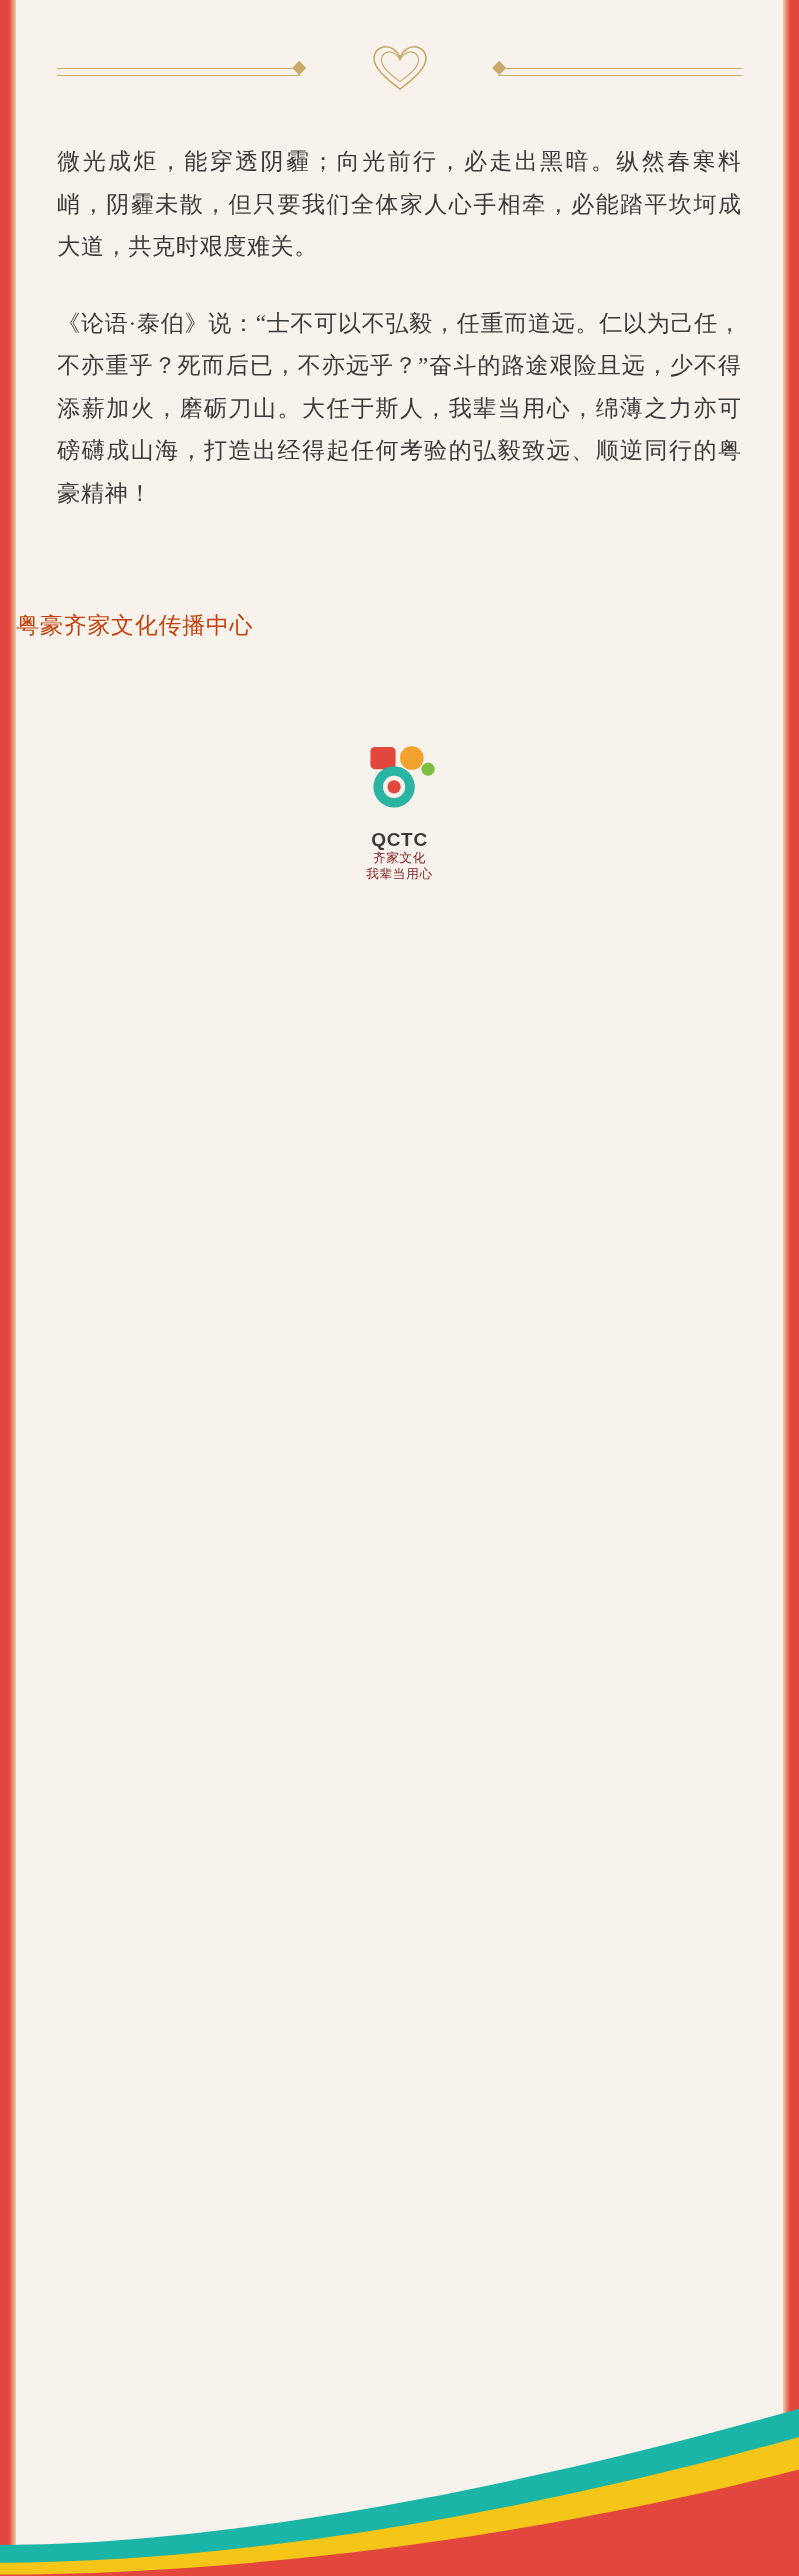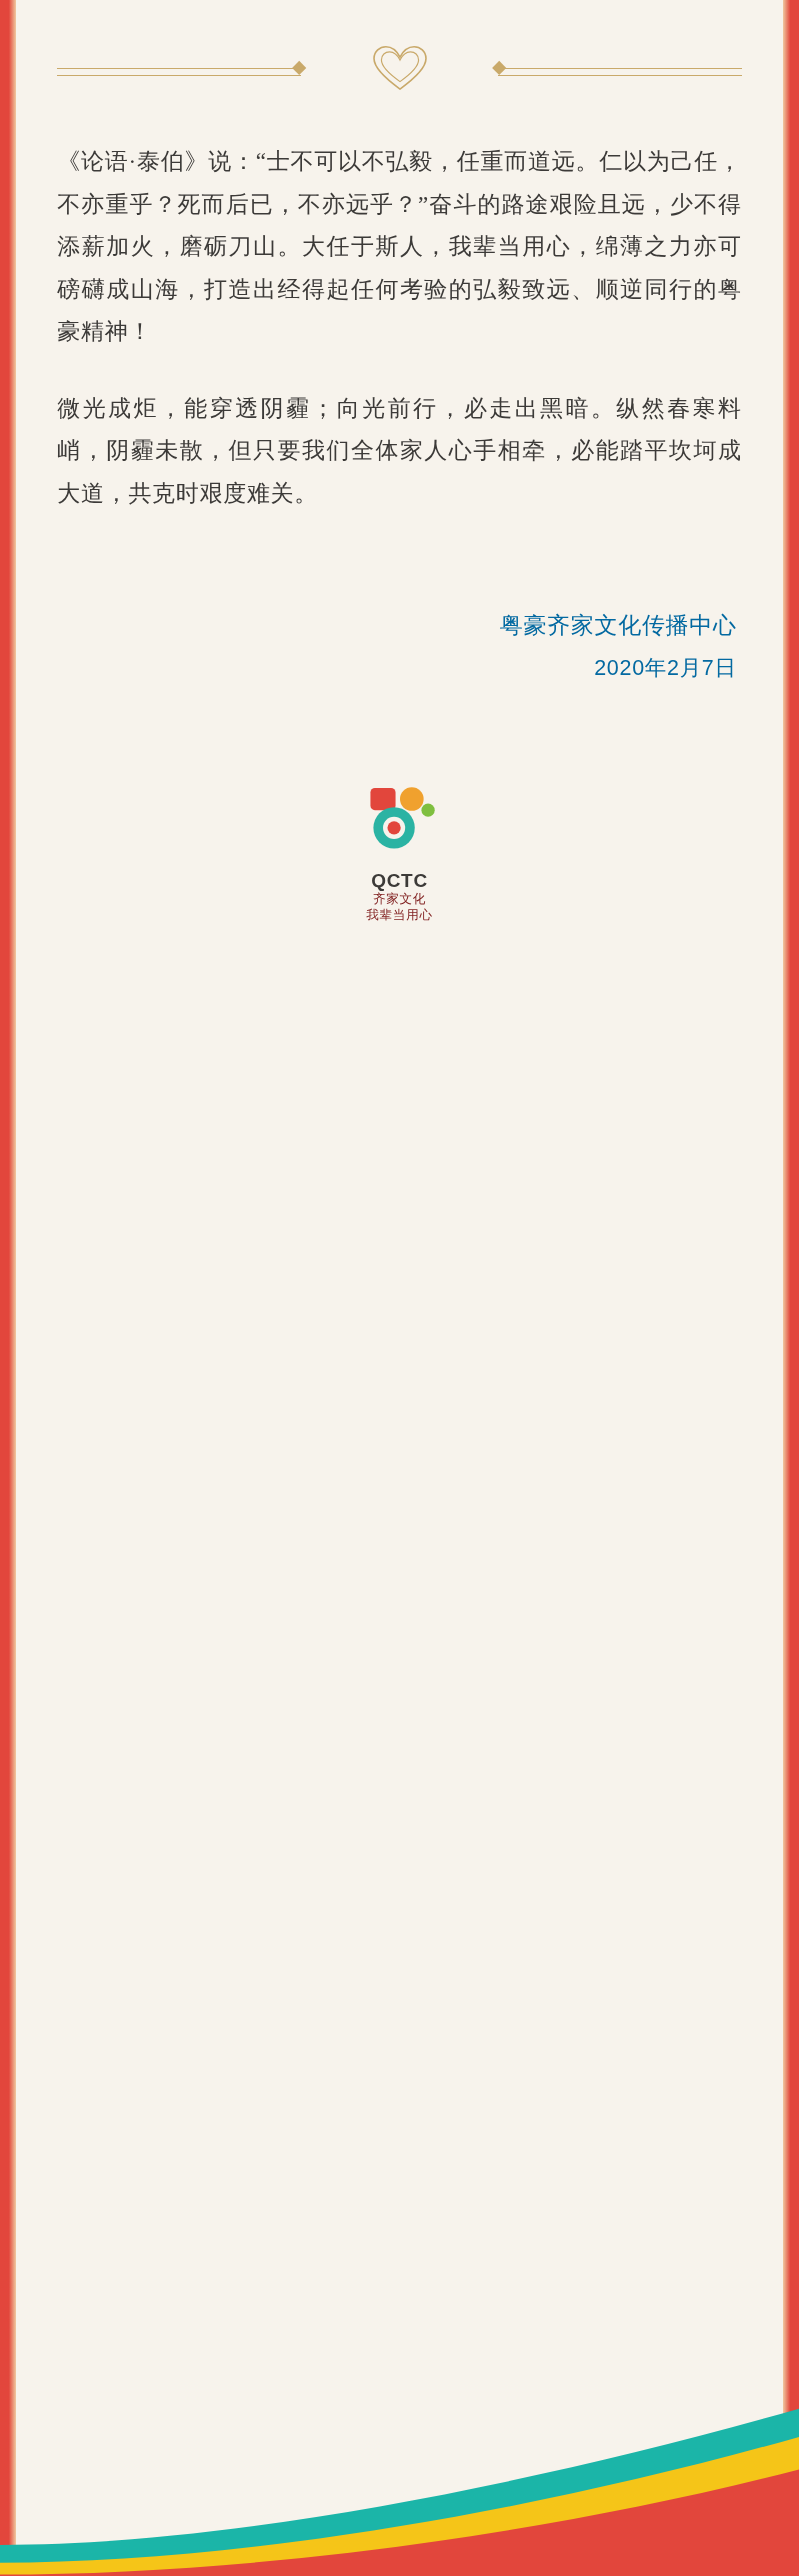--- a/index.html
+++ b/index.html
@@ -87,24 +87,24 @@
   }
   .para {
     margin: 0 0 34px 0;
     text-indent: 0;
   }
   .para:last-child { margin-bottom: 0; }
 
   
   .signature {
     margin: 89px 46px 0 0;
-    text-align: right;
+    text-align: left;
     font-size: 23px;
     line-height: 1.9;
-    color: #0369a1;
+    color: #c2410c;
     letter-spacing: 0.7px;
   }
   .sign-date {
     font-family: "Liberation Sans", sans-serif;
     font-size: 21.5px;
   }
 
   
   .logo-wrap {
     margin-top: 96px;
@@ -164,27 +164,26 @@
       <div class="orn-diamond d2"></div>
       <div class="orn-heart">
         <svg width="67" height="52" viewBox="0 0 90 70" xmlns="http://www.w3.org/2000/svg">
           <path d="M45 62 C20 44 10 32 10 21 C10 11 18 5 26 5 C34 5 41 11 45 19 C49 11 56 5 64 5 C72 5 80 11 80 21 C80 32 70 44 45 62 Z" fill="none" stroke="#c9a96a" stroke-width="2.2"></path>
           <path d="M45 52 C28 40 20 31 20 23 C20 16 25 12 31 12 C37 12 42 17 45 23 C48 17 53 12 59 12 C65 12 70 16 70 23 C70 31 62 40 45 52 Z" fill="none" stroke="#c9a96a" stroke-width="1.6"></path>
         </svg>
       </div>
     </div>
 
     <div class="body-text">
+      <p class="para">微光成炬，能穿透阴霾；向光前行，必走出黑暗。纵然春寒料峭，阴霾未散，但只要我们全体家人心手相牵，必能踏平坎坷成大道，共克时艰度难关。</p>
       <p class="para">《论语·泰伯》说：“士不可以不弘毅，任重而道远。仁以为己任，不亦重乎？死而后已，不亦远乎？”奋斗的路途艰险且远，少不得添薪加火，磨砺刀山。大任于斯人，我辈当用心，绵薄之力亦可磅礴成山海，打造出经得起任何考验的弘毅致远、顺逆同行的粤豪精神！</p>
-      <p class="para">微光成炬，能穿透阴霾；向光前行，必走出黑暗。纵然春寒料峭，阴霾未散，但只要我们全体家人心手相牵，必能踏平坎坷成大道，共克时艰度难关。</p>
     </div>
 
     <div class="signature">
       <div>粤豪齐家文化传播中心</div>
-      <div class="sign-date">2020年2月7日</div>
     </div>
 
     <div class="logo-wrap">
       <div class="logo-mark">
         <svg width="80" height="68" viewBox="0 0 108 92" xmlns="http://www.w3.org/2000/svg">
 
           <rect x="14" y="4" width="34" height="30" rx="6" fill="#e2463c"></rect>
 
           <circle cx="70" cy="19" r="16" fill="#f0a12e"></circle>
 

